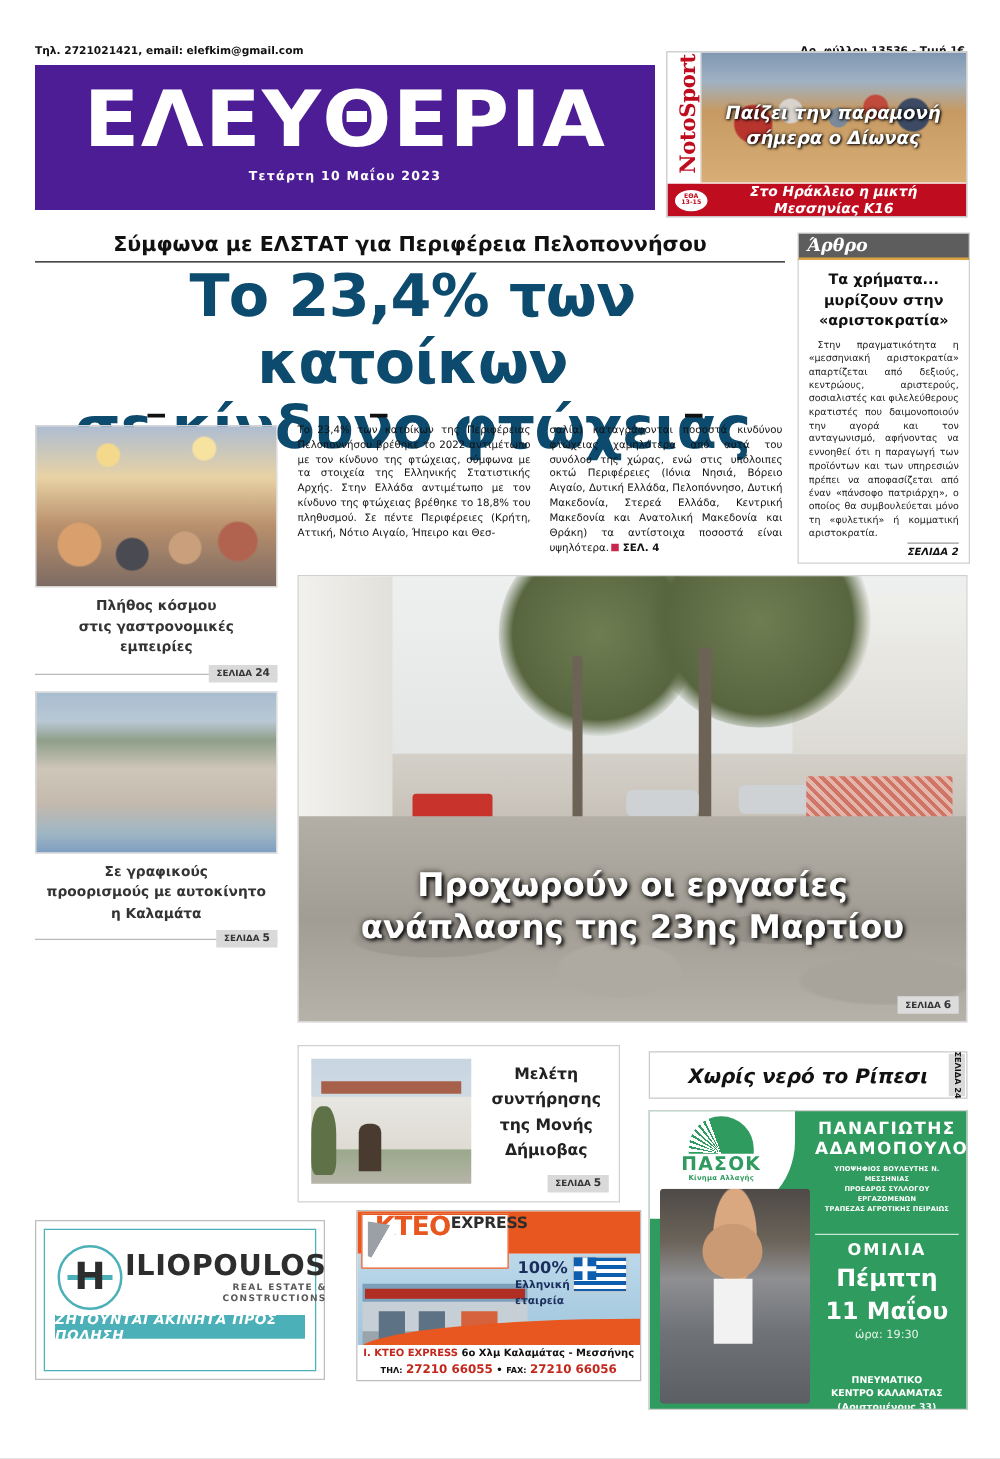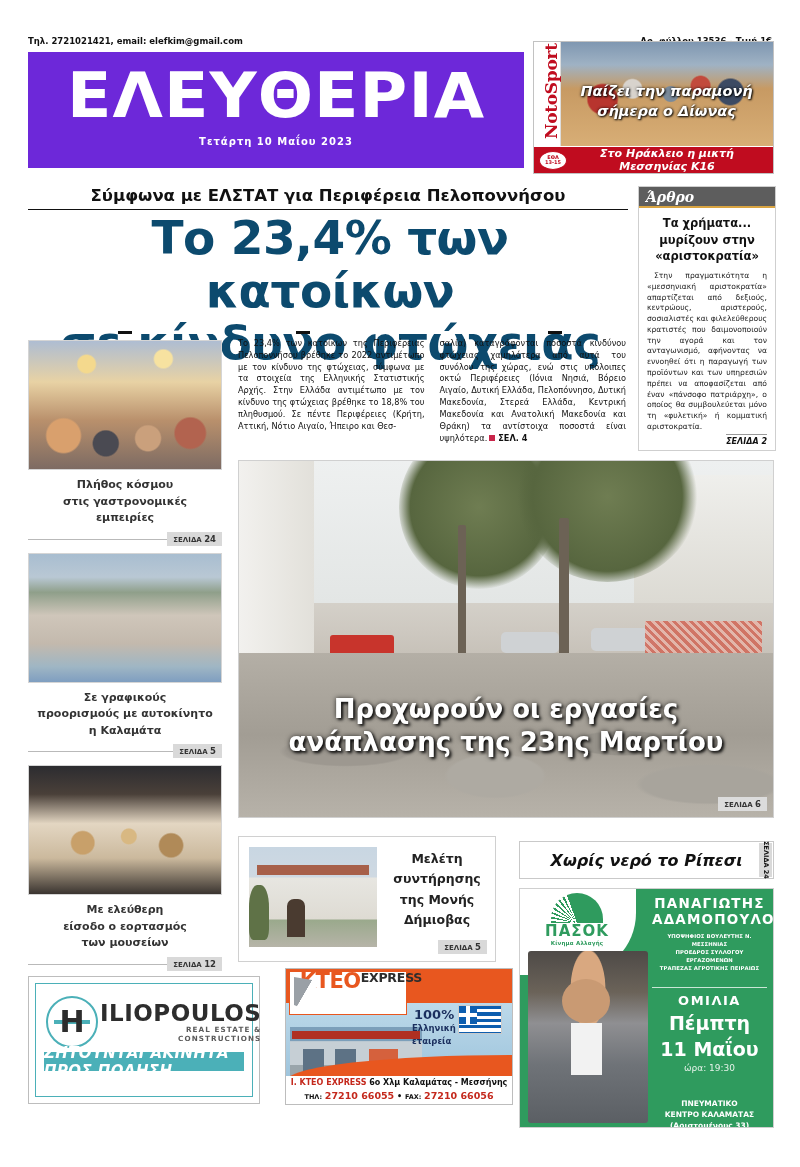--- a/index.html
+++ b/index.html
@@ -13,21 +13,21 @@
   
   .top-info{
     position:absolute;left:28px;top:36px;width:744px;height:14px;
     font-size:8.5px;font-weight:bold;color:#111;
   }
   .top-info .left{position:absolute;left:0;top:0;}
   .top-info .right{position:absolute;right:0;top:0;}
 
   .masthead{
     position:absolute;left:28px;top:52px;width:496px;height:116px;
-    background:#6d28d9;overflow:hidden;
+    background:#4c1d95;overflow:hidden;
   }
   .logo-row{
     position:absolute;left:0;top:6px;width:100%;height:76px;
     display:flex;align-items:center;justify-content:center;gap:2px;
   }
   .logo-text{
     font-family:"DejaVu Sans","Liberation Sans",sans-serif;
     font-size:62px;font-weight:bold;color:#ffffff;letter-spacing:1px;
     line-height:1;transform:scaleX(1.05);
   }
@@ -343,21 +343,21 @@
     position:absolute;left:6px;right:6px;top:50%;height:4px;margin-top:-2px;
     background:#4bb0b8;
   }
   .ilio-word{margin-left:2px;}
   .ilio-word .big{font-size:23px;font-weight:bold;color:#2d2d2d;letter-spacing:.5px;line-height:1;}
   .ilio-word .small{font-size:7.2px;font-weight:bold;color:#5a5a5a;letter-spacing:1.1px;text-align:right;}
   .ilio-band{
     position:absolute;left:8px;right:8px;top:68px;height:19px;background:#4bb0b8;
     display:flex;align-items:center;justify-content:center;
   }
-  .ilio-band span{font-size:15px;font-weight:bold;font-style:italic;color:#ffffff;letter-spacing:.4px;}
+  .ilio-band span{font-size:11px;font-weight:bold;font-style:italic;color:#ffffff;letter-spacing:.4px;}
   .ilio-contact{
     position:absolute;left:8px;right:8px;top:92px;text-align:center;
     font-size:8px;color:#2d2d2d;line-height:1.65;
   }
   .ilio-contact .lbl{color:#4bb0b8;font-weight:bold;}
   .ilio-contact .dot{color:#4bb0b8;}
 
   
   .kteo{
     position:absolute;left:285px;top:968px;width:228px;height:137px;
@@ -499,35 +499,20 @@
       </div>
       <div class="rail-ref-row">
         <div class="line"></div>
         <div class="rail-ref">
           <span>ΣΕΛΙΔΑ</span>
           <b>5</b>
         </div>
       </div>
     </div>
 
-    <div class="rail-item">
-      <div class="rail-photo ph-museum"></div>
-      <div class="rail-cap">
-        <div>Με ελεύθερη</div>
-        <div>είσοδο ο εορτασμός</div>
-        <div>των μουσείων</div>
-      </div>
-      <div class="rail-ref-row">
-        <div class="line"></div>
-        <div class="rail-ref">
-          <span>ΣΕΛΙΔΑ</span>
-          <b>12</b>
-        </div>
-      </div>
-    </div>
 
   </div>
 
   <div class="mainphoto">
     <div class="mp-sky"></div>
     <div class="mp-bld-left"></div>
     <div class="mp-bld-right"></div>
     <div class="mp-canopy" style="left:30%;top:-10%;width:30%;height:46%"></div>
     <div class="mp-canopy" style="left:52%;top:-14%;width:34%;height:48%"></div>
     <div class="mp-tree" style="left:41%;top:18%;width:1.6%;height:38%"></div>

